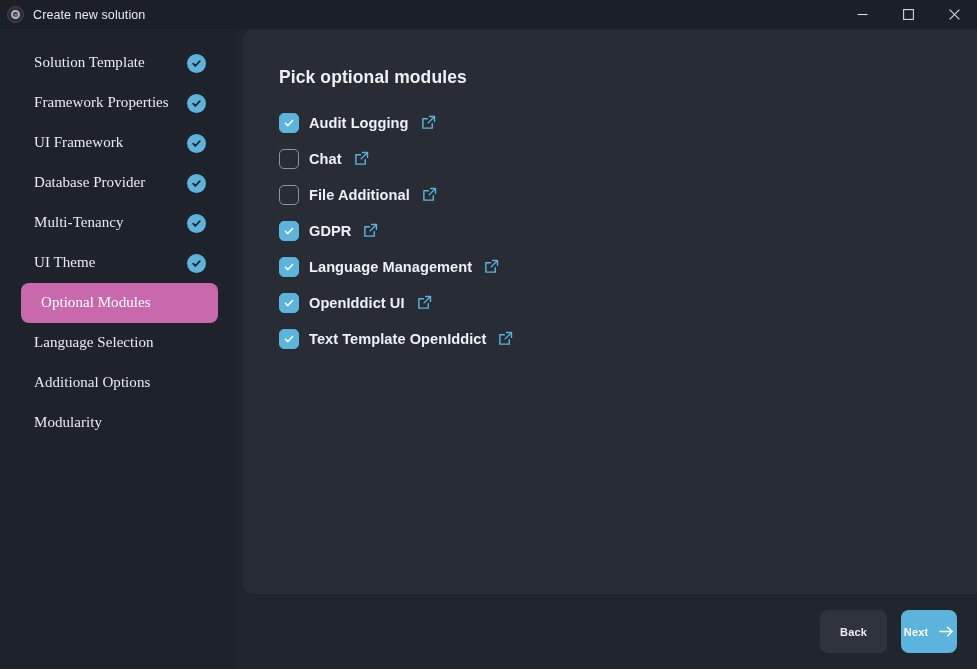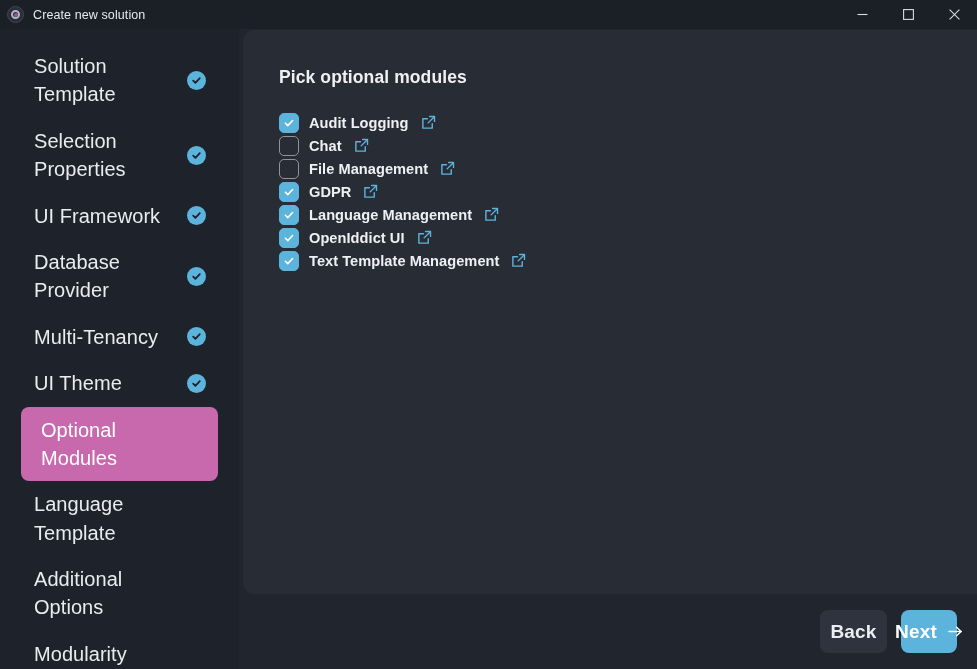--- a/index.html
+++ b/index.html
@@ -108,26 +108,27 @@
     display: flex;
     align-items: center;
     justify-content: space-between;
     margin: 0 21px;
     padding: 9px 12px 9px 13px;
     border-radius: 8px;
     box-sizing: border-box;
     min-height: 40px;
   }
   .nav-item .nav-label {
-    font-size: 20px;
+    font-size: 15px;
     color: #e9ebf0;
     font-weight: 500;
     letter-spacing: 0.05px;
     line-height: 1.42;
     padding-right: 8px;
+    font-family: Liberation Serif, serif;
   }
   .nav-item.active {
     background: #c869ad;
     padding-left: 20px;
   }
   .nav-item.active .nav-label {
     color: #ffffff;
   }
   .nav-check {
     width: 19px;
@@ -166,20 +167,21 @@
     font-size: 17.5px;
     font-weight: 600;
     color: #eef0f4;
     letter-spacing: 0.1px;
     margin-bottom: 23px;
   }
 
   .module-list {
     display: flex;
     flex-direction: column;
+    gap: 13px;
   }
   .module-row {
     display: flex;
     align-items: center;
     gap: 10px;
     height: 23px;
   }
   .checkbox {
     width: 20px;
     height: 20px;
@@ -226,21 +228,21 @@
     align-items: center;
     justify-content: flex-end;
     padding-right: 20px;
     gap: 14px;
     box-sizing: border-box;
   }
   .btn {
     border: none;
     border-radius: 8px;
     font-family: "Liberation Sans", sans-serif;
-    font-size: 19px;
+    font-size: 11px;
     font-weight: 600;
     letter-spacing: 0.15px;
     display: flex;
     align-items: center;
     justify-content: center;
     gap: 11px;
     box-sizing: border-box;
   }
   .btn-back {
     width: 67px;
@@ -293,21 +295,21 @@
       <div class="nav-item">
         <span class="nav-label">Solution Template</span>
         <span class="nav-check">
           <svg width="11" height="11" viewBox="0 0 11 11">
               <path d="M2.2 5.6 L4.4 7.8 L8.8 3.2" fill="none" stroke="#1e222b" stroke-width="1.8" stroke-linecap="round" stroke-linejoin="round"></path>
             </svg>
         </span>
       </div>
 
       <div class="nav-item">
-        <span class="nav-label">Selection Properties</span>
+        <span class="nav-label">Framework Properties</span>
         <span class="nav-check">
           <svg width="11" height="11" viewBox="0 0 11 11">
               <path d="M2.2 5.6 L4.4 7.8 L8.8 3.2" fill="none" stroke="#1e222b" stroke-width="1.8" stroke-linecap="round" stroke-linejoin="round"></path>
             </svg>
         </span>
       </div>
 
       <div class="nav-item">
         <span class="nav-label">UI Framework</span>
         <span class="nav-check">
@@ -348,21 +350,21 @@
       <div class="nav-item active">
         <span class="nav-label">Optional Modules</span>
         <span class="nav-check hidden">
           <svg width="11" height="11" viewBox="0 0 11 11">
               <path d="M2.2 5.6 L4.4 7.8 L8.8 3.2" fill="none" stroke="#1e222b" stroke-width="1.8" stroke-linecap="round" stroke-linejoin="round"></path>
             </svg>
         </span>
       </div>
 
       <div class="nav-item">
-        <span class="nav-label">Language Template</span>
+        <span class="nav-label">Language Selection</span>
         <span class="nav-check hidden">
           <svg width="11" height="11" viewBox="0 0 11 11">
               <path d="M2.2 5.6 L4.4 7.8 L8.8 3.2" fill="none" stroke="#1e222b" stroke-width="1.8" stroke-linecap="round" stroke-linejoin="round"></path>
             </svg>
         </span>
       </div>
 
       <div class="nav-item">
         <span class="nav-label">Additional Options</span>
         <span class="nav-check hidden">
@@ -421,21 +423,21 @@
                 </svg>
             </span>
           </div>
 
           <div class="module-row">
             <span class="checkbox unchecked">
               <svg width="12" height="12" viewBox="0 0 12 12">
                   <path d="M2.4 6.2 L4.8 8.6 L9.6 3.5" fill="none" stroke="#ffffff" stroke-width="1.6" stroke-linecap="round" stroke-linejoin="round"></path>
                 </svg>
             </span>
-            <span class="module-label">File Management</span>
+            <span class="module-label">File Additional</span>
             <span class="ext-link">
               <svg width="15" height="15" viewBox="0 0 16 16">
                   <path d="M9.2 1.6 H14.4 V6.8" fill="none" stroke="currentColor" stroke-width="1.5" stroke-linecap="round" stroke-linejoin="round"></path>
                   <path d="M14.2 1.8 L7.6 8.4" fill="none" stroke="currentColor" stroke-width="1.5" stroke-linecap="round"></path>
                   <path d="M12 9.2 V14 H2 V4 H6.9" fill="none" stroke="currentColor" stroke-width="1.5" stroke-linecap="round" stroke-linejoin="round"></path>
                 </svg>
             </span>
           </div>
 
           <div class="module-row">
@@ -485,21 +487,21 @@
                 </svg>
             </span>
           </div>
 
           <div class="module-row">
             <span class="checkbox checked">
               <svg width="12" height="12" viewBox="0 0 12 12">
                   <path d="M2.4 6.2 L4.8 8.6 L9.6 3.5" fill="none" stroke="#ffffff" stroke-width="1.6" stroke-linecap="round" stroke-linejoin="round"></path>
                 </svg>
             </span>
-            <span class="module-label">Text Template Management</span>
+            <span class="module-label">Text Template OpenIddict</span>
             <span class="ext-link">
               <svg width="15" height="15" viewBox="0 0 16 16">
                   <path d="M9.2 1.6 H14.4 V6.8" fill="none" stroke="currentColor" stroke-width="1.5" stroke-linecap="round" stroke-linejoin="round"></path>
                   <path d="M14.2 1.8 L7.6 8.4" fill="none" stroke="currentColor" stroke-width="1.5" stroke-linecap="round"></path>
                   <path d="M12 9.2 V14 H2 V4 H6.9" fill="none" stroke="currentColor" stroke-width="1.5" stroke-linecap="round" stroke-linejoin="round"></path>
                 </svg>
             </span>
           </div>
 
         </div>

